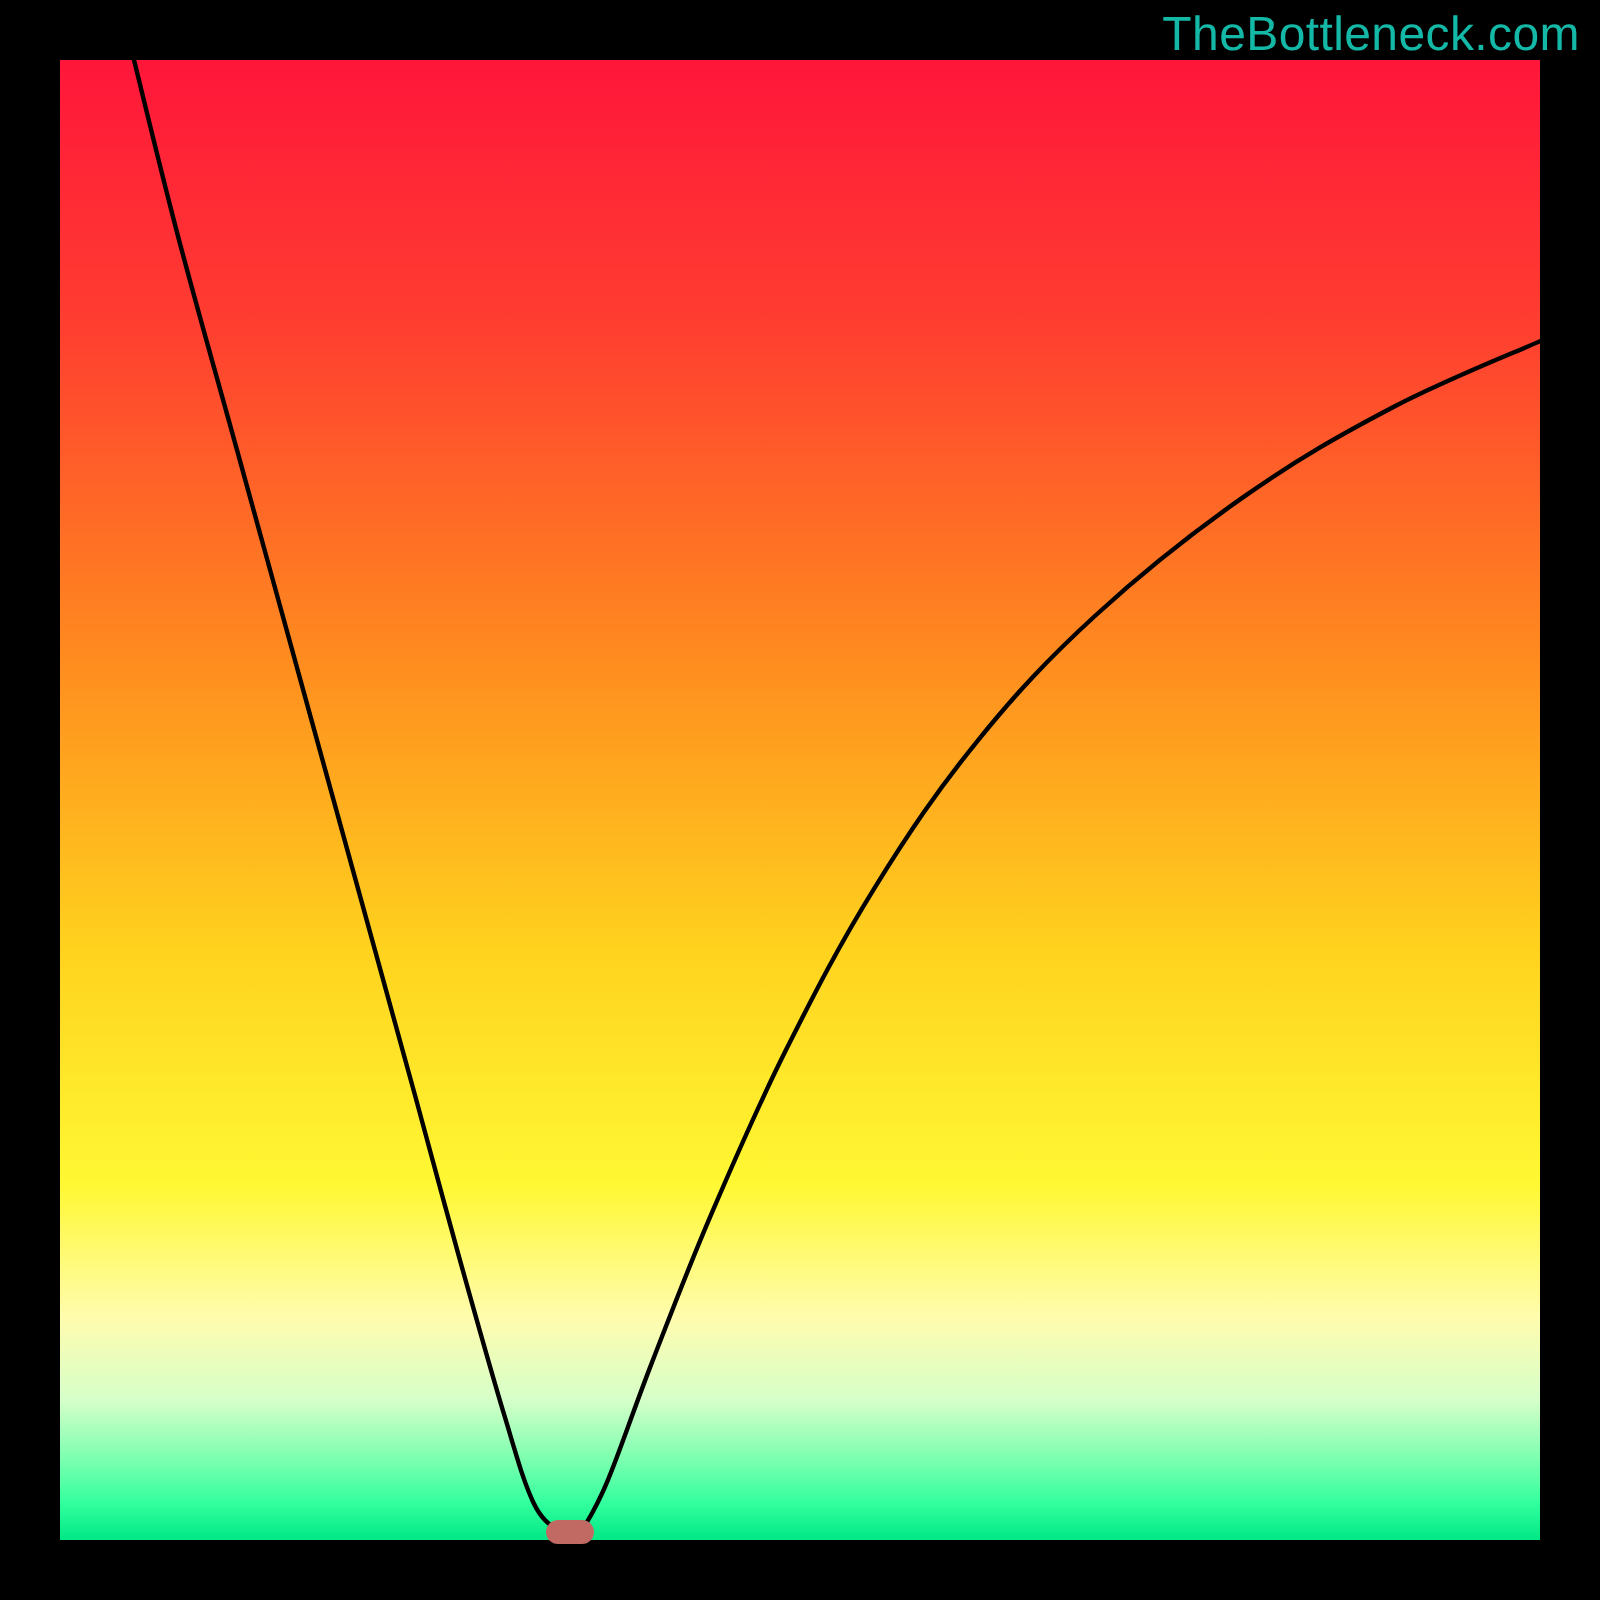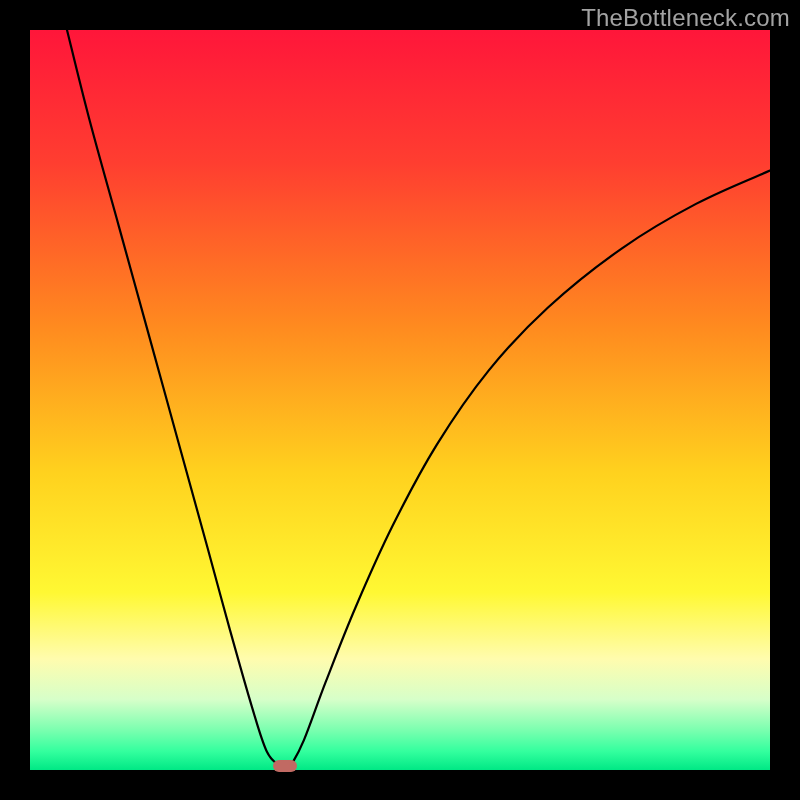--- a/index.html
+++ b/index.html
@@ -14,21 +14,21 @@
   .frame {
     position: relative;
     width: 800px;
     height: 800px;
     background: #000;
   }
   .watermark {
     position: absolute;
     top: 4px;
     right: 10px;
-    color: #a3a3a3;
+    color: #14b8a6;
     font-size: 24px;
     font-weight: 400;
     letter-spacing: 0.2px;
     z-index: 20;
   }
   .plot {
     position: absolute;
     left: 30px;
     top: 30px;
     width: 740px;

